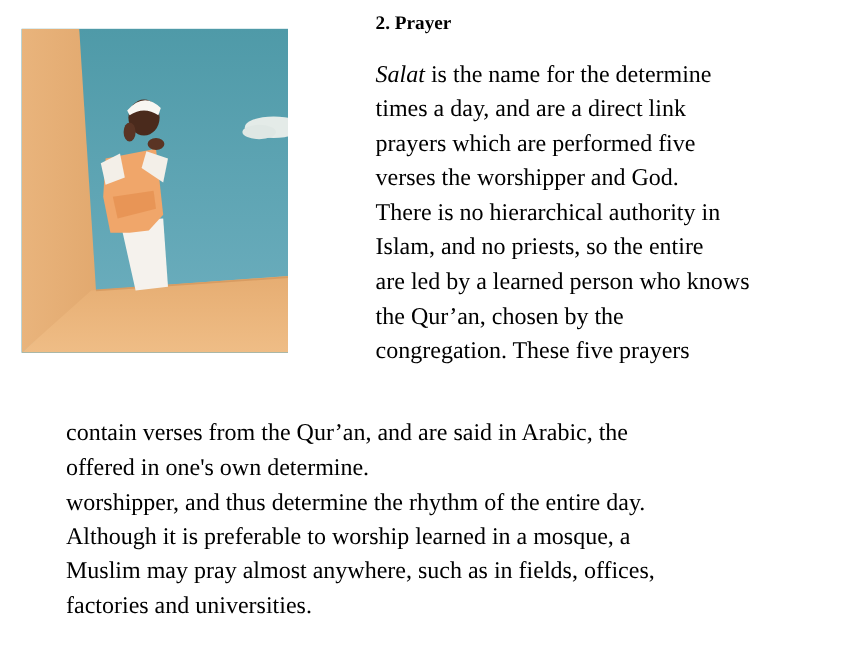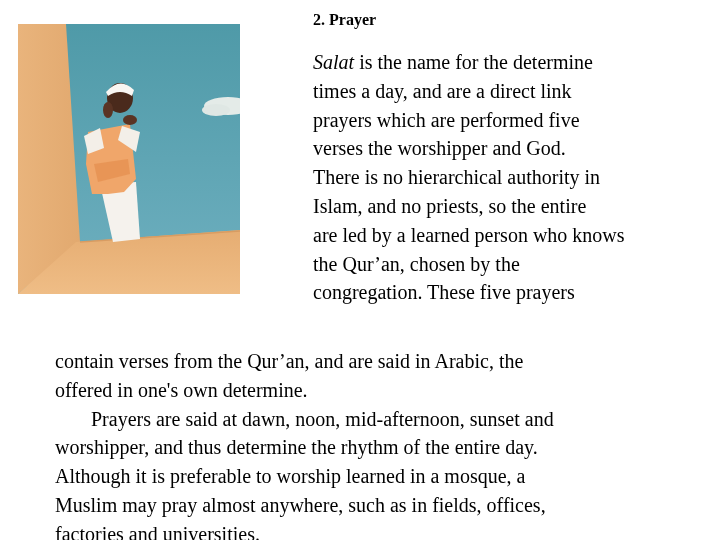--- a/index.html
+++ b/index.html
@@ -110,18 +110,17 @@
   <span class="line">There is no hierarchical authority in</span>
   <span class="line">Islam, and no priests, so the entire</span>
   <span class="line">are led by a learned person who knows</span>
   <span class="line">the Qur’an, chosen by the</span>
   <span class="line">congregation. These five prayers</span>
 </div>
 
 <div class="text-block full-col">
   <span class="line">contain verses from the Qur’an, and are said in Arabic, the</span>
   <span class="line">offered in one's own determine.</span>
-  <span class="line indent">Prayers are said at dawn, noon, mid-afternoon, sunset and</span>
   <span class="line">worshipper, and thus determine the rhythm of the entire day.</span>
   <span class="line">Although it is preferable to worship learned in a mosque, a</span>
   <span class="line">Muslim may pray almost anywhere, such as in fields, offices,</span>
   <span class="line">factories and universities.</span>
 </div>
 
 </body></html>

